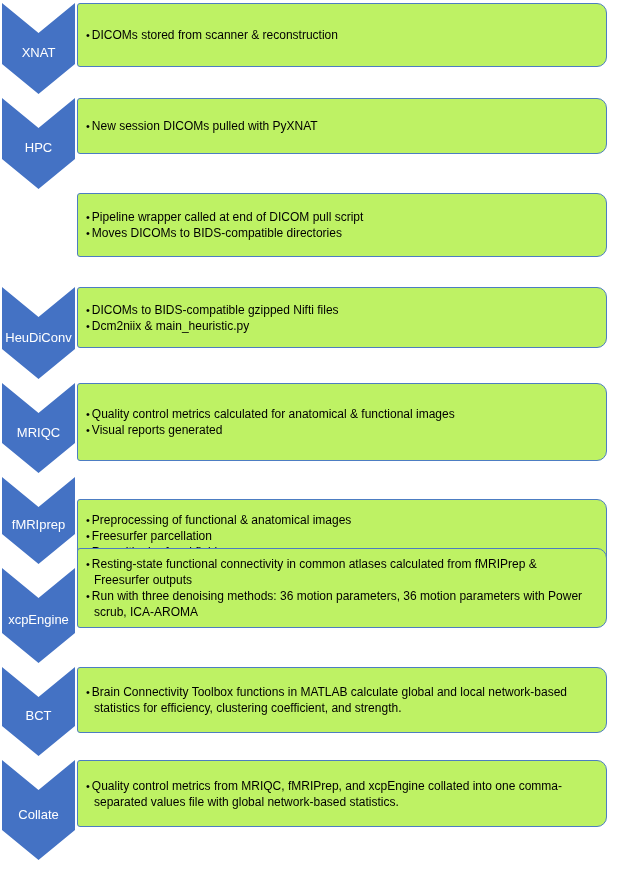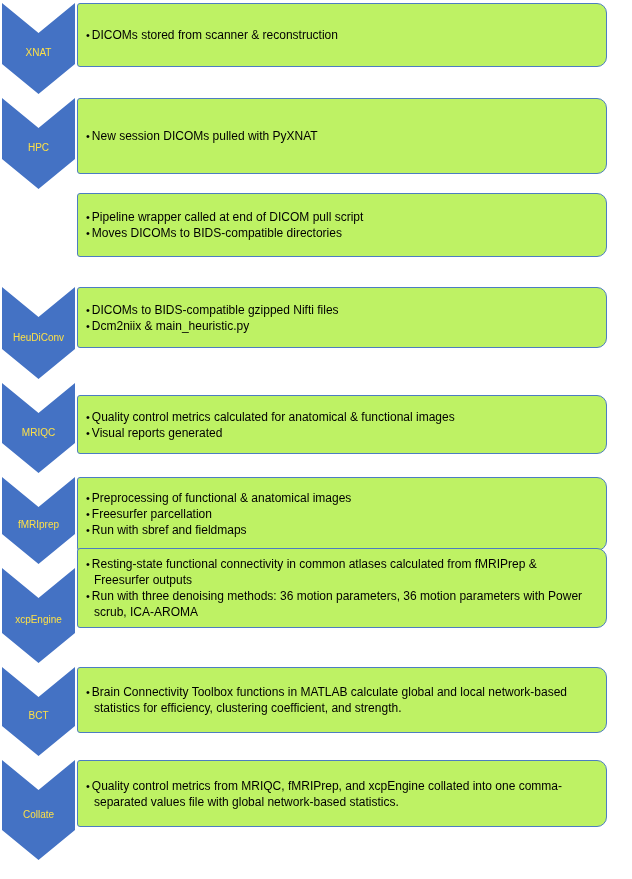--- a/index.html
+++ b/index.html
@@ -11,22 +11,22 @@
     overflow:hidden;
   }
   .chevron{
     position:absolute;
     left:2px;width:73px;
     background:#4472C4;
     clip-path:polygon(0 0, 50% 30px, 100% 0, 100% calc(100% - 30px), 50% 100%, 0 calc(100% - 30px));
     display:flex;align-items:center;justify-content:center;
   }
   .chevron .lbl{
-    color:#fde047;
-    font-size:10px;
+    color:#ffffff;
+    font-size:13px;
     line-height:15px;
     text-align:right;
     padding-top:8px;
     white-space:nowrap;
   }
   .box{
     position:absolute;
     left:77px;width:530px;
     background:#bef264;
     border:1px solid #4d7dc2;
@@ -75,40 +75,40 @@
       <span class="lbl">BCT</span>
     </div>
   <div class="chevron" style="top:760px;height:100px">
       <span class="lbl">Collate</span>
     </div>
 
   <div class="box" style="top:3px;height:64px">
     <div class="bl">DICOMs stored from scanner &amp; reconstruction</div>
   </div>
 
-  <div class="box" style="top:98px;height:76px">
+  <div class="box" style="top:98px;height:56px">
     <div class="bl">New session DICOMs pulled with PyXNAT</div>
   </div>
 
   <div class="box" style="top:193px;height:64px">
     <div class="bl">Pipeline wrapper called at end of DICOM pull script</div>
     <div class="bl">Moves DICOMs to BIDS-compatible directories</div>
   </div>
 
   <div class="box" style="top:287px;height:61px">
     <div class="bl">DICOMs to BIDS-compatible gzipped Nifti files</div>
     <div class="bl">Dcm2niix &amp; main_heuristic.py</div>
   </div>
 
-  <div class="box" style="top:395px;height:59px">
+  <div class="box" style="top:383px;height:78px">
     <div class="bl">Quality control metrics calculated for anatomical &amp; functional images</div>
     <div class="bl">Visual reports generated</div>
   </div>
 
-  <div class="box" style="top:477px;height:74px">
+  <div class="box" style="top:499px;height:74px">
     <div class="bl">Preprocessing of functional &amp; anatomical images</div>
     <div class="bl">Freesurfer parcellation</div>
     <div class="bl">Run with sbref and fieldmaps</div>
   </div>
 
   <div class="box" style="top:548px;height:80px">
     <div class="bl">Resting-state functional connectivity in common atlases calculated from fMRIPrep &amp; Freesurfer outputs</div>
     <div class="bl">Run with three denoising methods: 36 motion parameters, 36 motion parameters with Power scrub, ICA-AROMA</div>
   </div>
 

